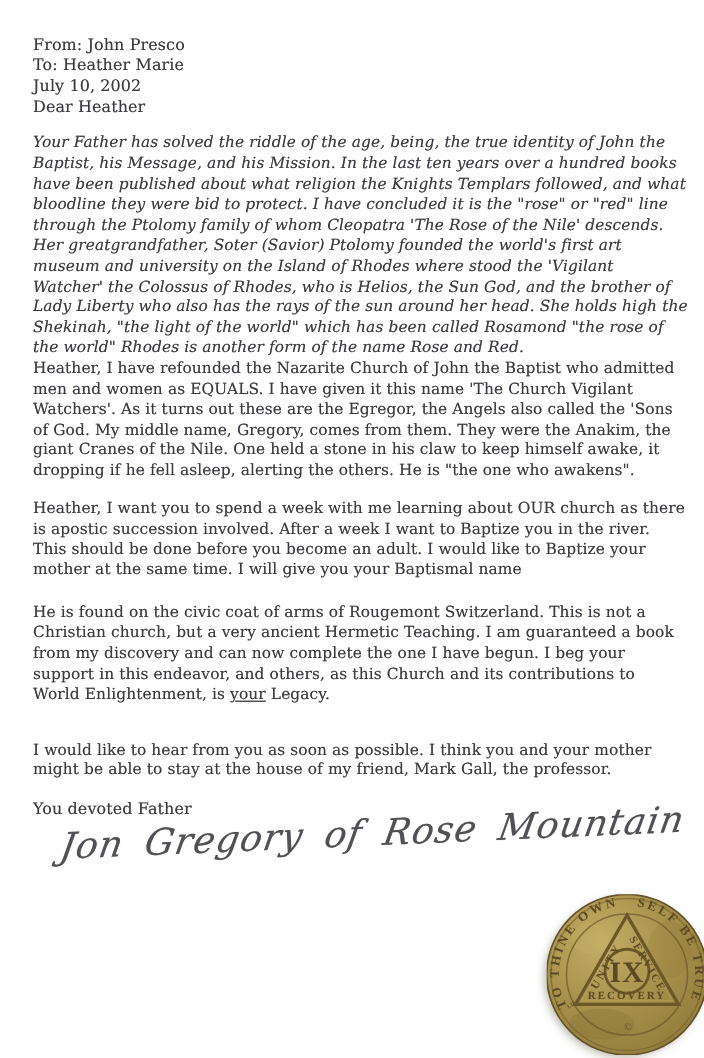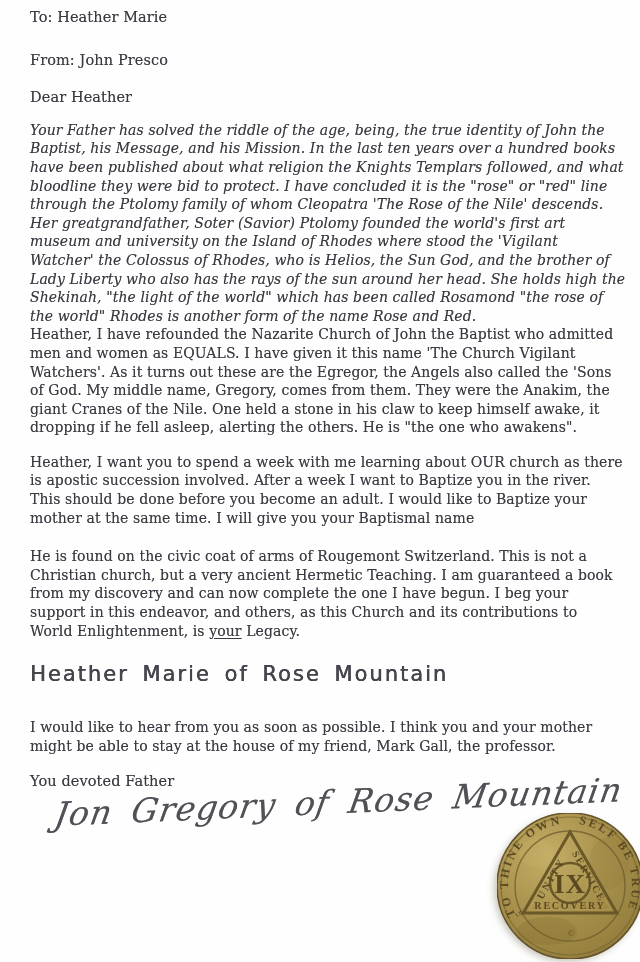--- a/index.html
+++ b/index.html
@@ -18,21 +18,21 @@
     box-sizing: border-box;
   }
   .hdr-line {
     font-size: 14.5px;
     line-height: 18.6px;
     letter-spacing: 0.1px;
     text-shadow: 0 0 0.5px rgba(58,58,66,0.55);
   }
   .from-line { margin-top: 24px; }
   .date-line { margin-top: 1px; }
-  .salutation { margin-top: 19px; }
+  .salutation { }
   .para {
     margin: 0;
     font-size: 14px;
     line-height: 18.6px;
     letter-spacing: 0.1px;
     white-space: pre-line;
     max-width: 600px;
     text-shadow: 0 0 0.5px rgba(58,58,66,0.55);
   }
   .p1 { margin-top: 14px; font-style: italic; }
@@ -75,22 +75,23 @@
     border-radius: 50%;
     box-shadow: -3px 3px 7px rgba(95,88,60,0.35);
   }
   .coin svg { display: block; width: 146px; height: 146px; }
   .coin-label { font-family: "Liberation Serif", serif; font-weight: bold; }
 </style>
 </head>
 <body>
 
 <div class="page">
+  <div class="hdr-line from-line">From: John Presco</div>
   <div class="hdr-line">To: Heather Marie</div>
-  <div class="hdr-line from-line">From: John Presco</div>
+  <div class="hdr-line date-line">July 10, 2002</div>
   <div class="hdr-line salutation">Dear Heather</div>
 
   <p class="para p1">Your Father has solved the riddle of the age, being, the true identity of John the
 Baptist, his Message, and his Mission. In the last ten years over a hundred books
 have been published about what religion the Knights Templars followed, and what
 bloodline they were bid to protect.  I have concluded it is the "rose" or "red" line
 through the Ptolomy family of whom Cleopatra 'The Rose of the Nile' descends.
 Her greatgrandfather, Soter (Savior) Ptolomy founded the world's first art
 museum and university on the Island of Rhodes where stood the 'Vigilant
 Watcher' the Colossus of Rhodes, who is Helios, the Sun God, and the brother of
@@ -106,21 +107,20 @@
   <p class="para p4">Heather, I want you to spend a week with me learning about OUR church as there
 is apostic succession involved.  After a week I want to Baptize you in the river.
 This should be done before you become an adult. I would like to Baptize your
 mother at the same time. I will give you your Baptismal name</p>
   <p class="para p3"><span>He is found on the civic coat of arms of Rougemont Switzerland. This is not a
 Christian church, but a very ancient Hermetic Teaching. I am guaranteed a book
 from my discovery and can now complete the one I have begun. I beg your
 support in this endeavor, and others, as this Church and its contributions to
 World Enlightenment, is </span><span class="underline-word">your</span><span> Legacy.</span></p>
 
-  <h1 class="baptismal-name">Heather Marie of Rose Mountain</h1>
 
   <p class="para p5">I would like to hear from you as soon as possible. I think you and your mother
 might be able to stay at the house of my friend, Mark Gall, the professor.</p>
 
   <div class="hdr-line closing">You devoted Father</div>
   <div class="signature">Jon Gregory of Rose Mountain</div>
 </div>
 
 <div class="coin">
   <svg viewBox="0 0 146 146">

